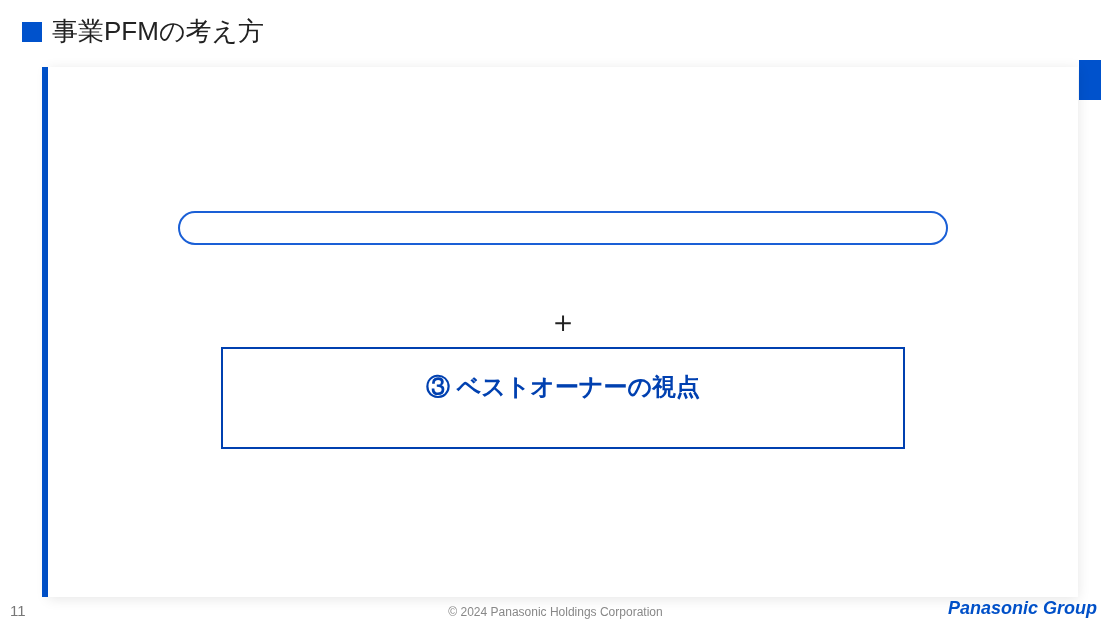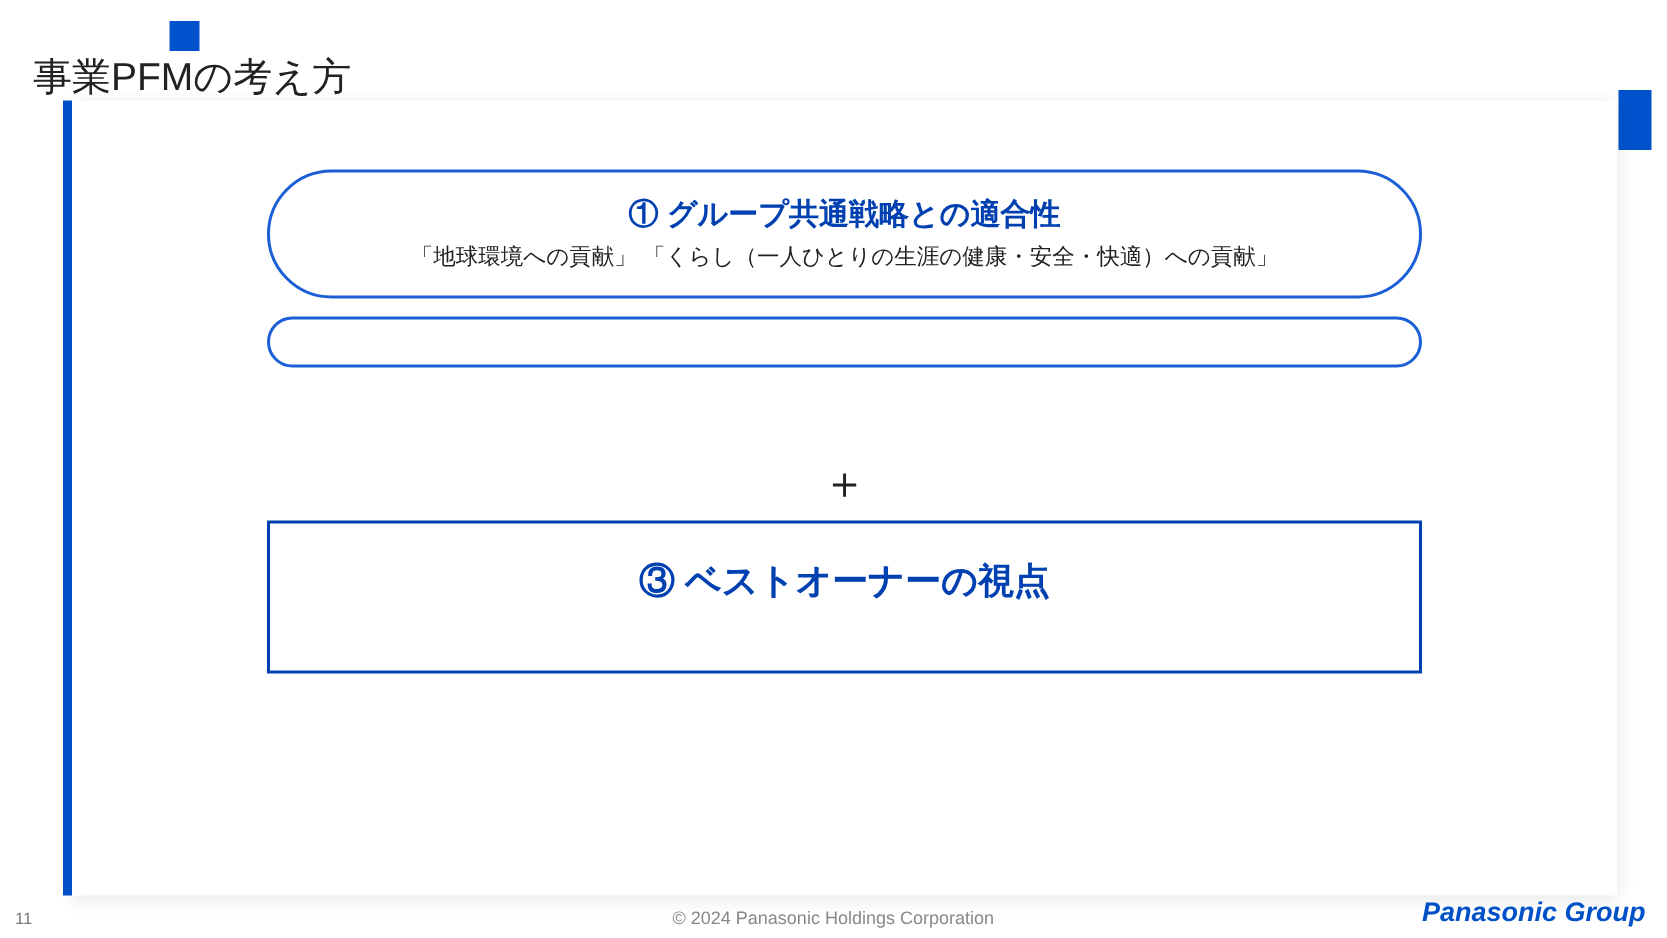--- a/index.html
+++ b/index.html
@@ -1,65 +1,61 @@
 <!DOCTYPE html>
 <html><head>
 <meta charset="utf-8">
 <style>
   * { box-sizing: border-box; margin: 0; padding: 0; }
   html, body { width: 1111px; height: 625px; overflow: hidden; font-family: "Yu Gothic", "Hiragino Sans", "Meiryo", sans-serif; background: #fff; }
 
   .slide { position: relative; width: 1111px; height: 625px; }
 
-  .title-row { position: absolute; top: 14px; left: 22px; display: flex; align-items: center; flex-direction: column; }
+  .title-row { position: absolute; top: 14px; left: 22px; display: flex; align-items: center; }
   .title-bullet { width: 20px; height: 20px; background: #0052cc; margin-right: 10px; }
   .title-text { font-size: 26px; font-weight: 500; color: #222; }
 
   .side-stripe-left { position: absolute; left: 42px; top: 67px; width: 6px; height: 530px; background: #0052cc; }
   .side-stripe-right { position: absolute; right: 10px; top: 60px; width: 22px; height: 40px; background: #0052cc; }
 
   .content-area { position: absolute; left: 48px; top: 67px; width: 1030px; height: 530px; background: #fff; box-shadow: 0 2px 12px rgba(0,0,0,0.10); }
 
   .pill { position: absolute; left: 50%; transform: translateX(-50%); width: 770px; border: 2px solid #1a5fd6; border-radius: 46px; padding: 14px 20px 16px 20px; }
   .pill-heading { text-align: center; color: #0040b0; font-weight: 600; font-size: 20px; }
   .pill-sub { text-align: center; color: #222; font-size: 15px; margin-top: 6px; }
   .pill-1 { top: 46px; }
   .pill-2 { top: 144px; }
 
   .plus { position: absolute; left: 50%; transform: translateX(-50%); top: 235px; font-size: 30px; font-weight: 300; color: #222; }
 
-  .box3 { position: absolute; left: 50%; transform: translateX(-50%); top: 280px; width: 770px; border: 2px solid #0040b0; padding: 22px 40px 26px 40px; }
+  .box3 { position: absolute; left: 50%; transform: translateX(-50%); top: 280px; width: 684px; border: 2px solid #0040b0; padding: 22px 40px 26px 40px; }
   .box3-heading { text-align: center; color: #0040b0; font-weight: 700; font-size: 24px; margin-bottom: 18px; }
   .box3 ul { list-style: none; }
   .box3 li { font-size: 18px; color: #222; line-height: 1.9; }
   .box3 li::before { content: "- "; }
 
-  .page-num { position: absolute; left: 10px; bottom: 6px; font-size: 11px; color: #777; }
+  .page-num { position: absolute; left: 10px; bottom: 6px; font-size: 15px; color: #777; }
   .copyright { position: absolute; left: 50%; transform: translateX(-50%); bottom: 6px; font-size: 12px; color: #888; }
   .brand { position: absolute; right: 14px; bottom: 6px; font-size: 18px; font-weight: 700; font-style: italic; color: #0050c8; font-family: Arial, sans-serif; }
 </style>
 </head>
 <body>
 
 <div class="slide">
 
   <div class="title-row">
     <div class="title-bullet"></div>
     <div class="title-text">事業PFMの考え方</div>
   </div>
 
   <div class="side-stripe-left"></div>
   <div class="side-stripe-right"></div>
 
   <div class="content-area">
 
-    <div class="pill pill-1">
-      <div class="pill-heading">① グループ共通戦略との適合性</div>
-      <div class="pill-sub">「地球環境への貢献」 「くらし（一人ひとりの生涯の健康・安全・快適）への貢献」</div>
-    </div>
 
     <div class="pill pill-2">
     </div>
 
     <div class="plus">＋</div>
 
     <div class="box3">
       <div class="box3-heading">③ ベストオーナーの視点</div>
     </div>
 

